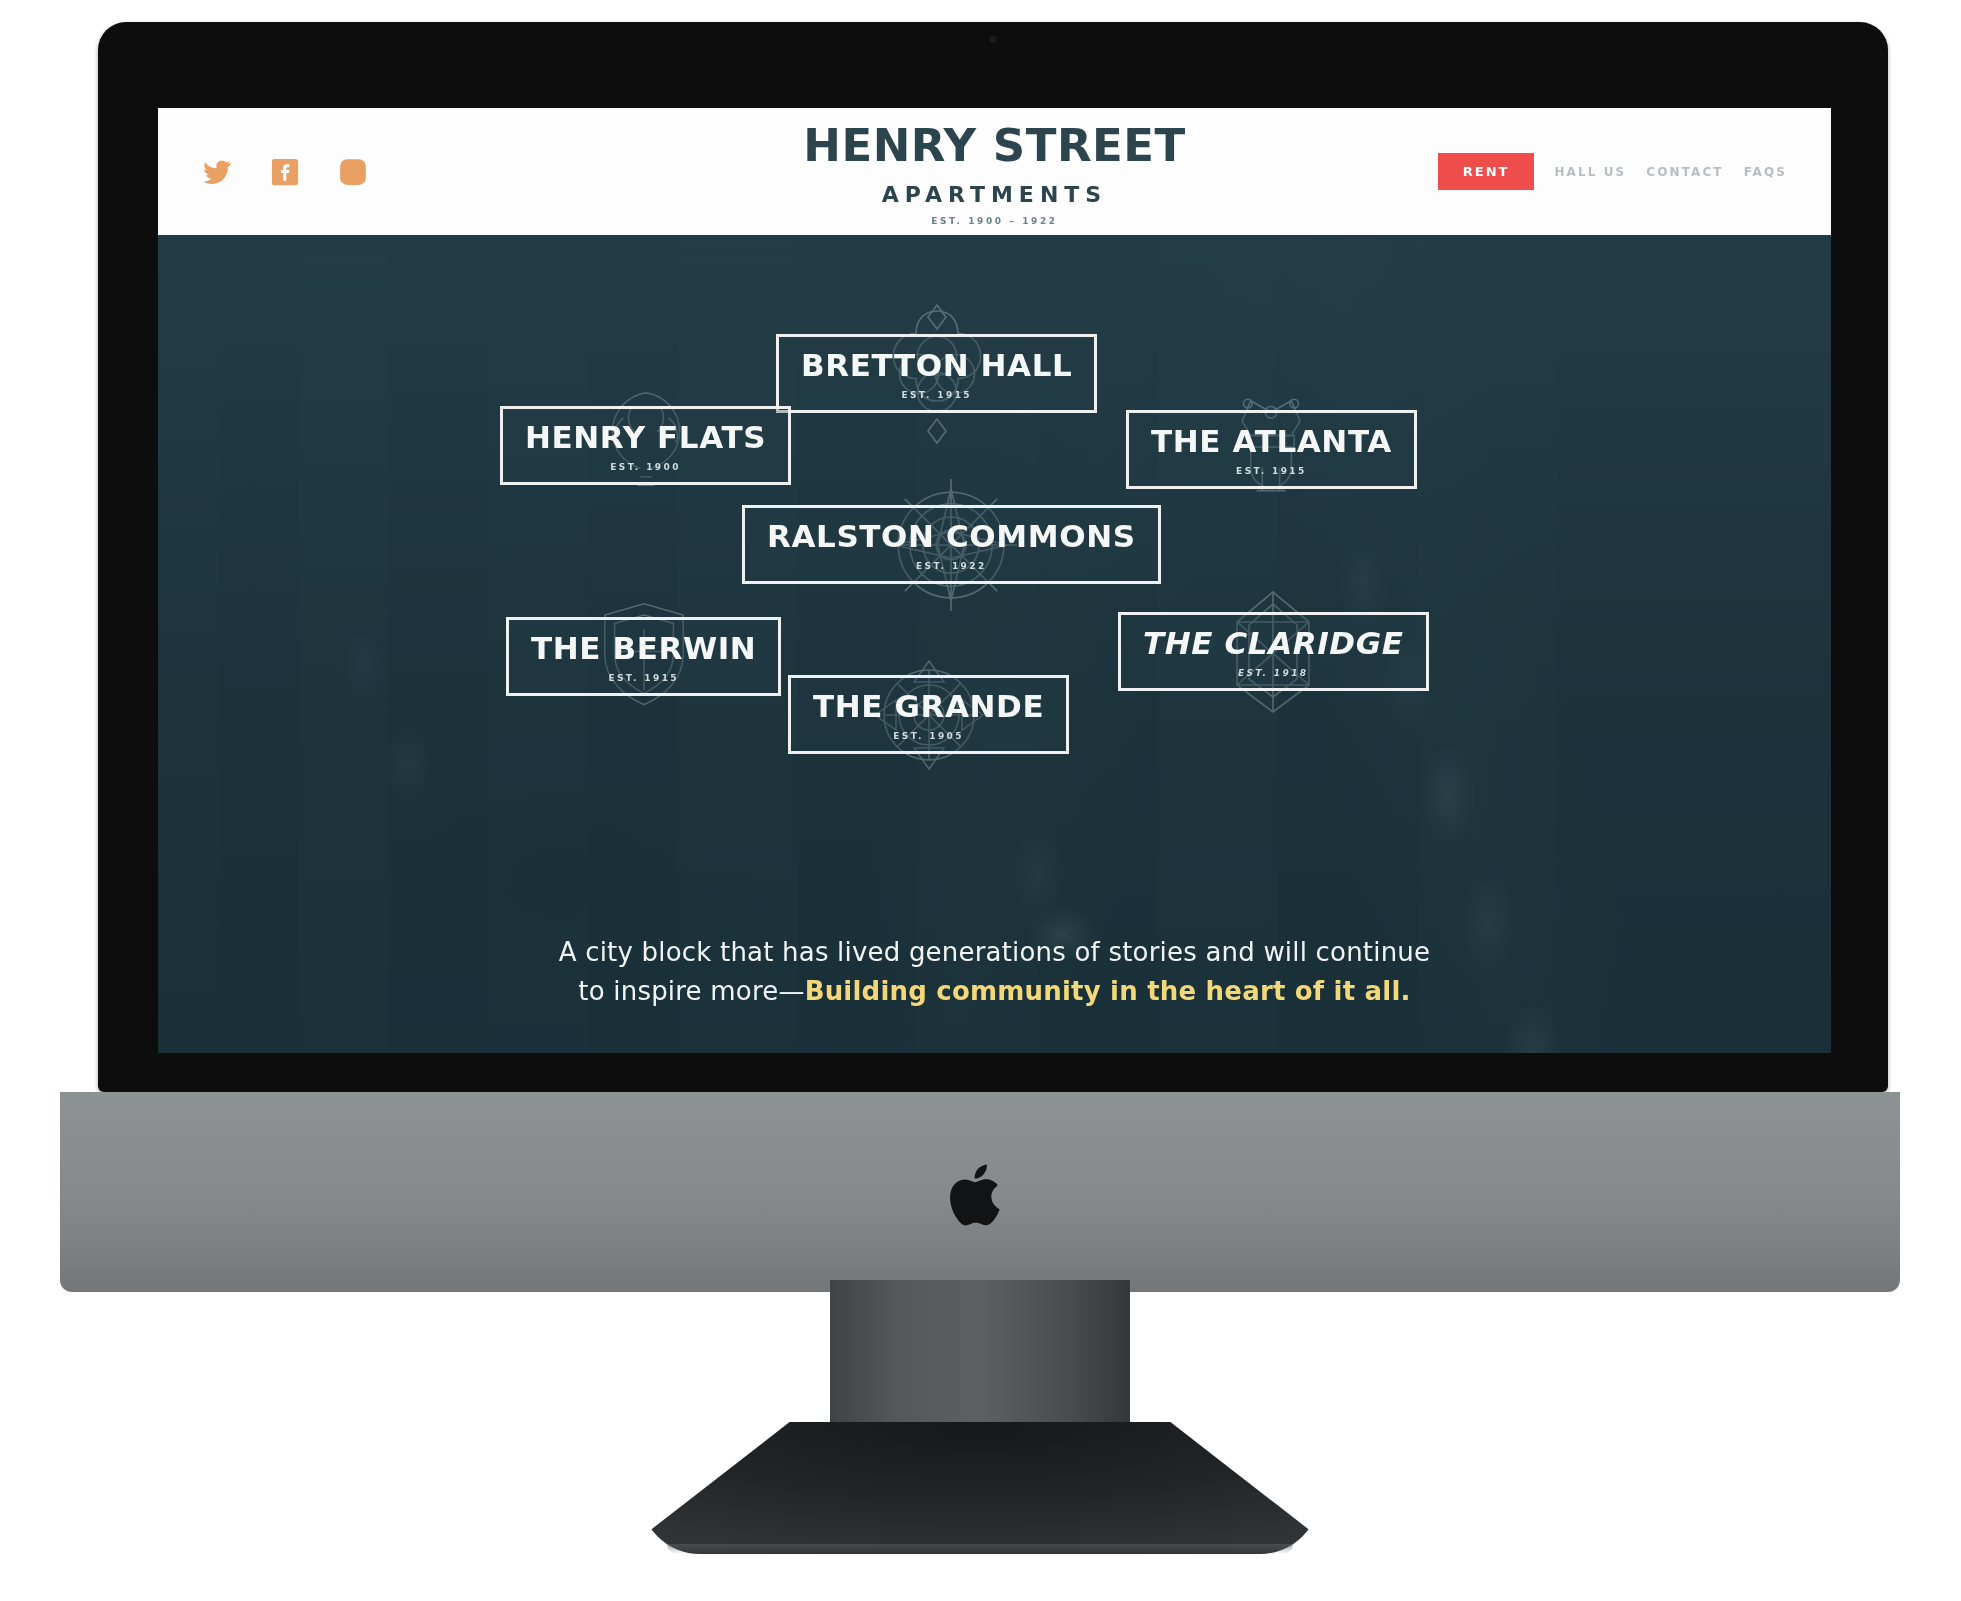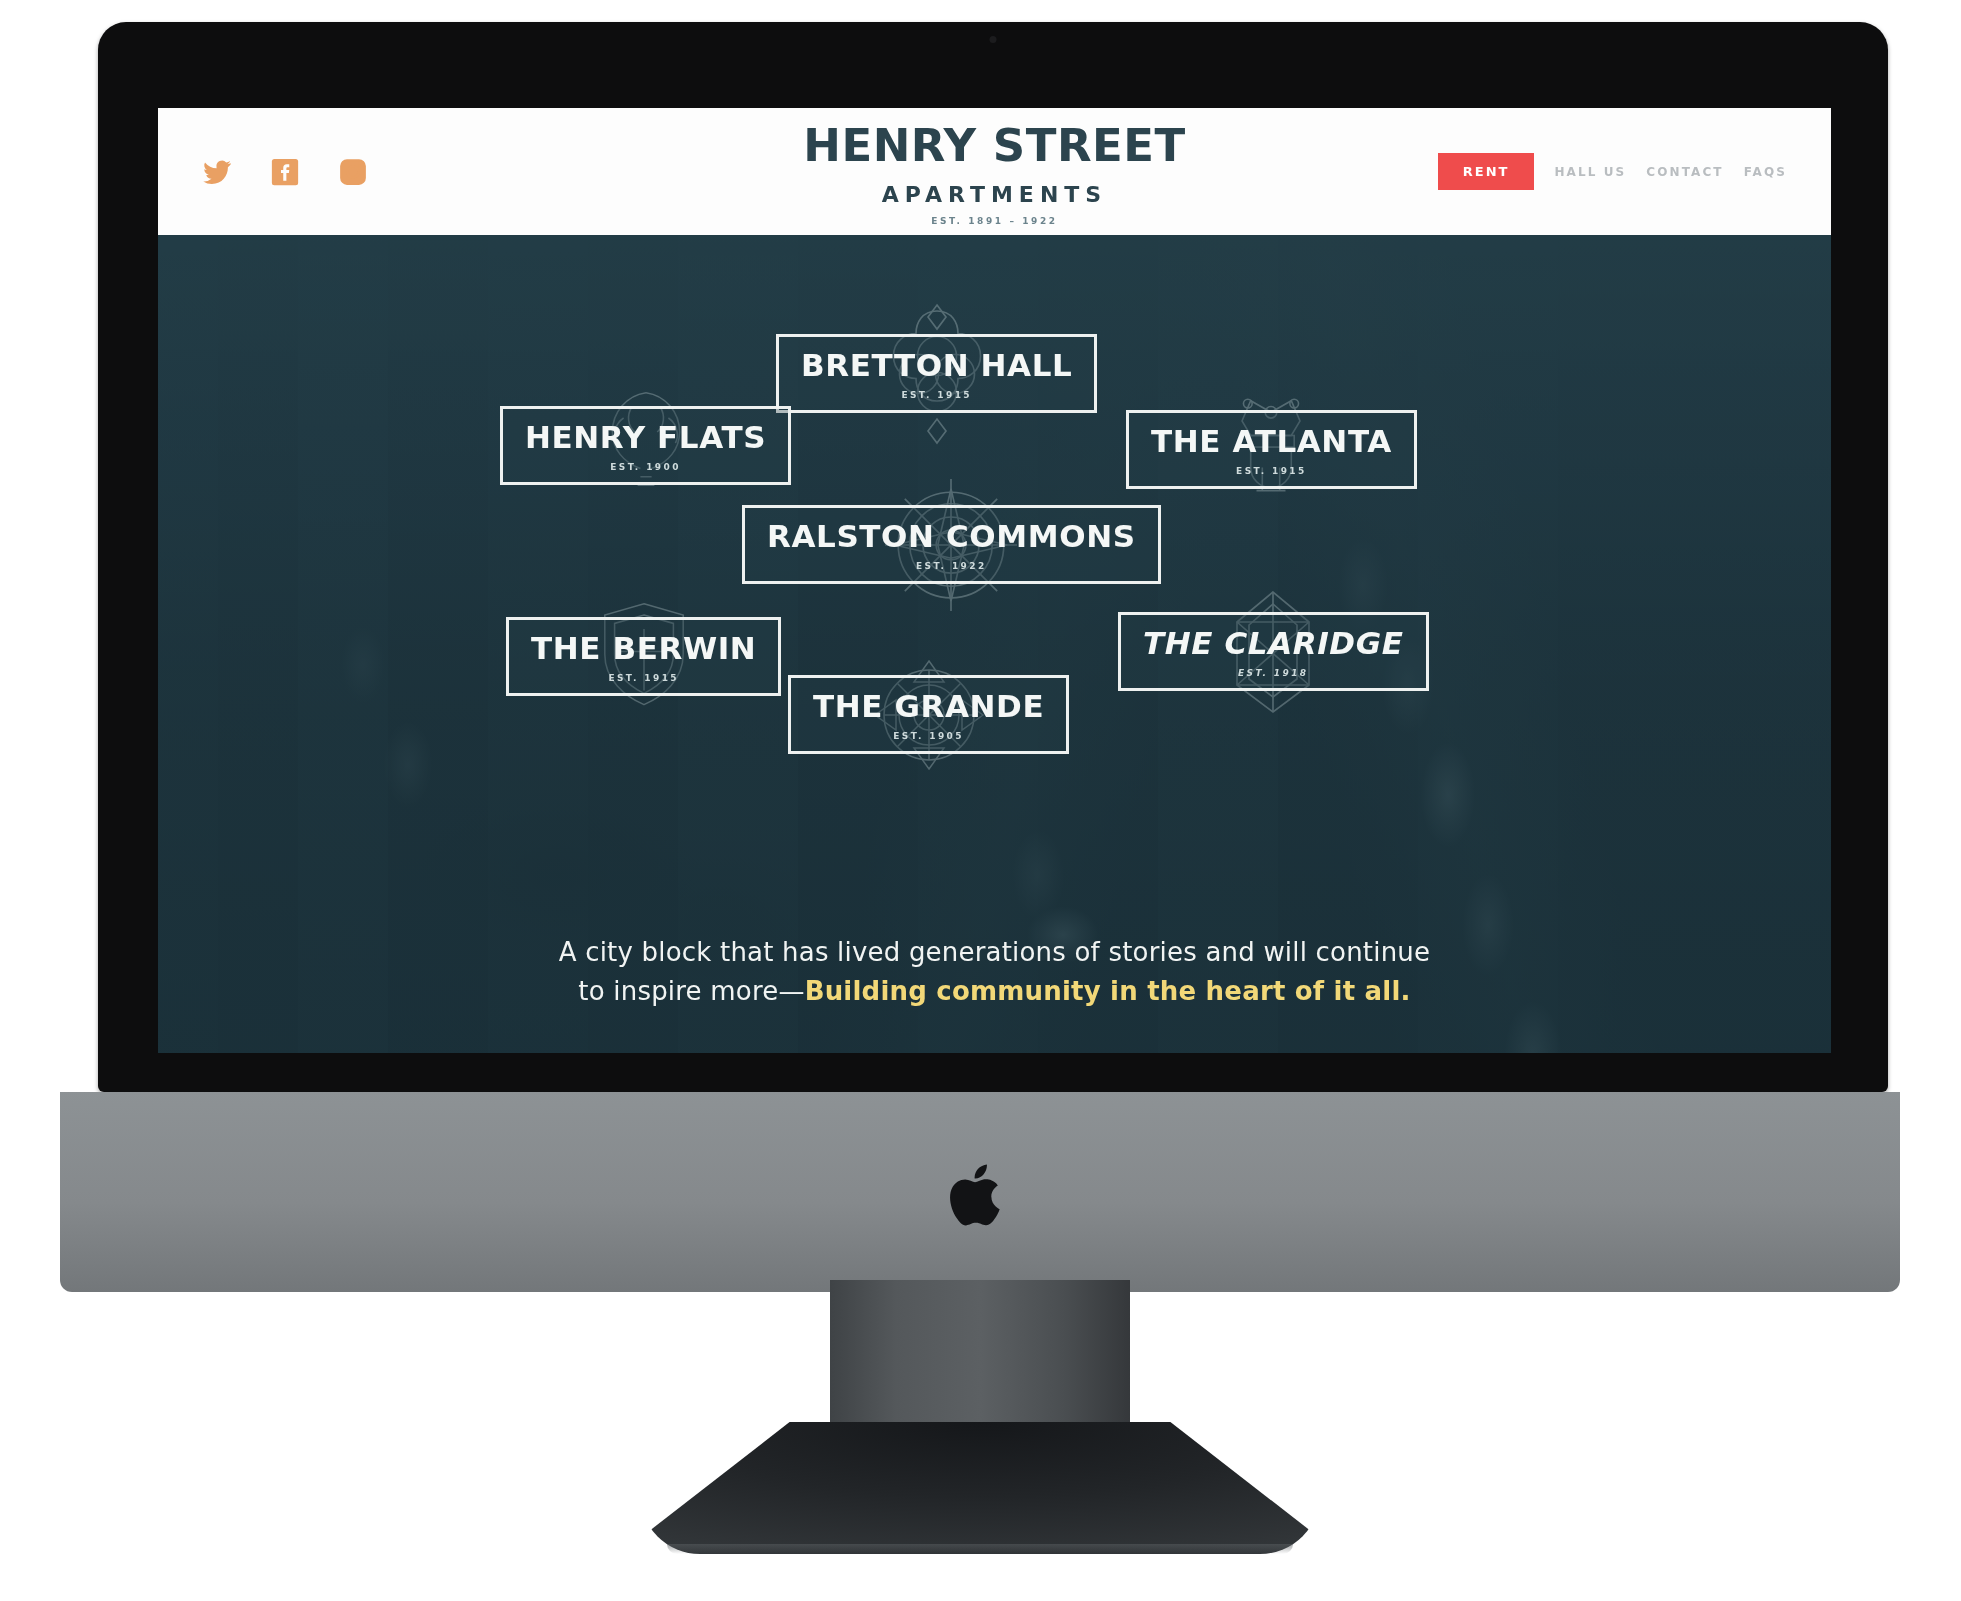--- a/index.html
+++ b/index.html
@@ -290,21 +290,21 @@
               <rect x="2.6" y="2.6" width="18.8" height="18.8" rx="4.6"></rect>
               <circle cx="12" cy="12" r="4.4"></circle>
               <circle cx="17.3" cy="6.8" r="1.1" fill="#e9a063" stroke="none"></circle>
             </svg>
           </span>
         </div>
 
         <div id="logo-block">
           <div id="logo-main">HENRY STREET</div>
           <div id="logo-sub">APARTMENTS</div>
-          <div id="logo-est">EST. 1891 – 1922</div>
+          <div id="logo-est">EST. 1900 – 1922</div>
         </div>
 
         <div id="nav">
           <button id="rent-button">RENT</button>
           <a class="nav-link" href="#">HALL US</a>
           <a class="nav-link" href="#">CONTACT</a>
           <a class="nav-link" href="#">FAQS</a>
         </div>
       </div>
 

